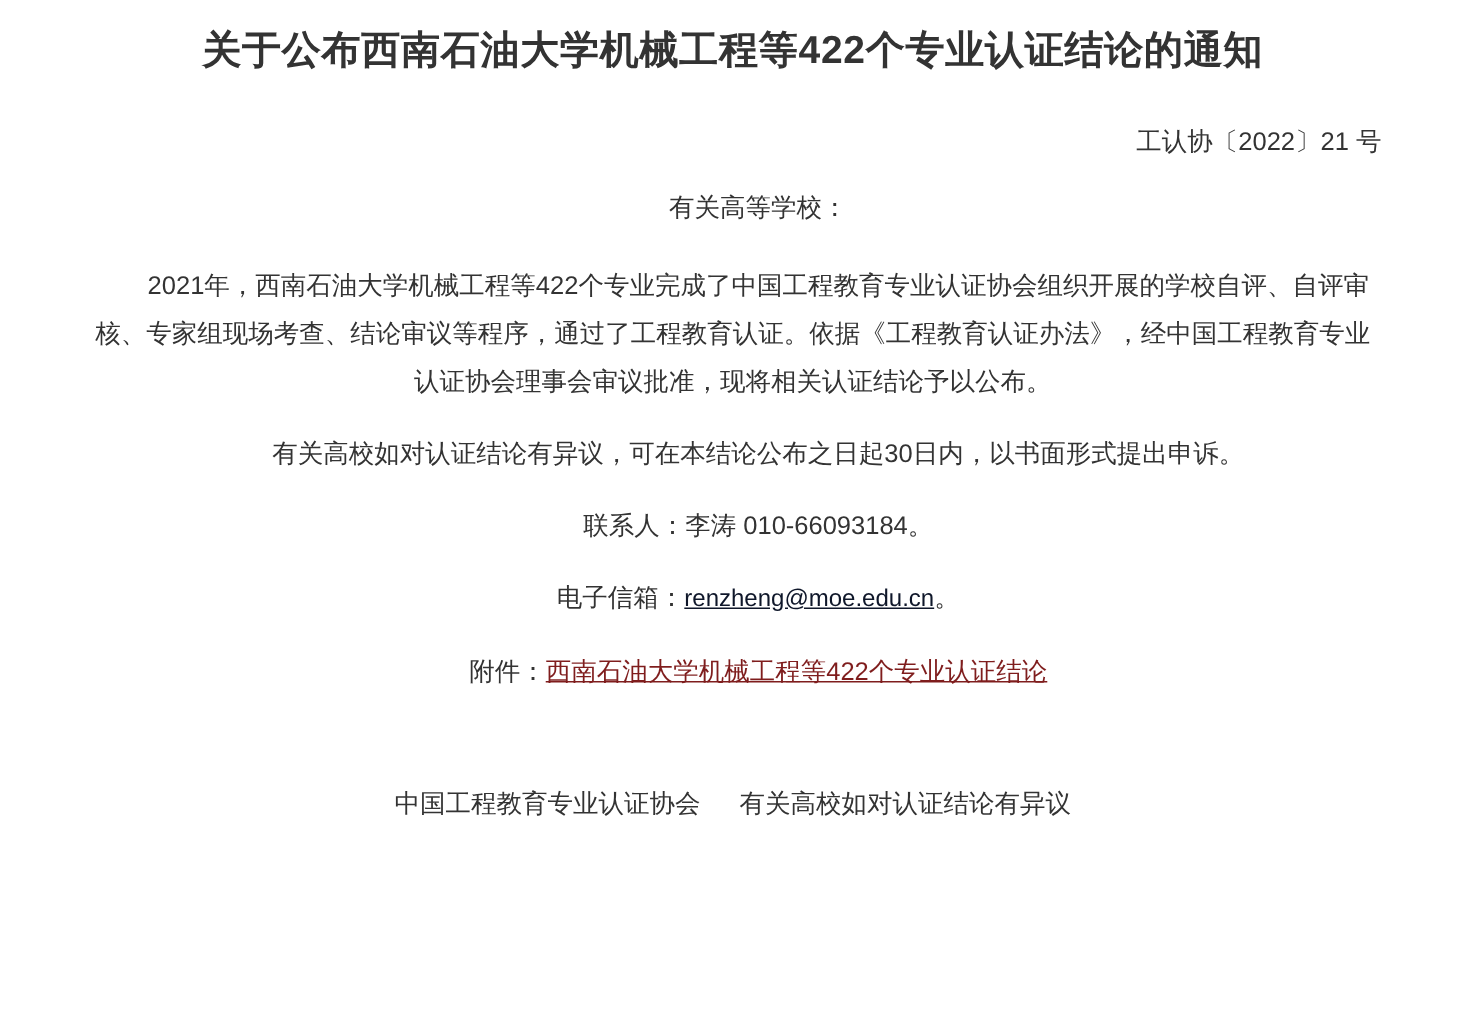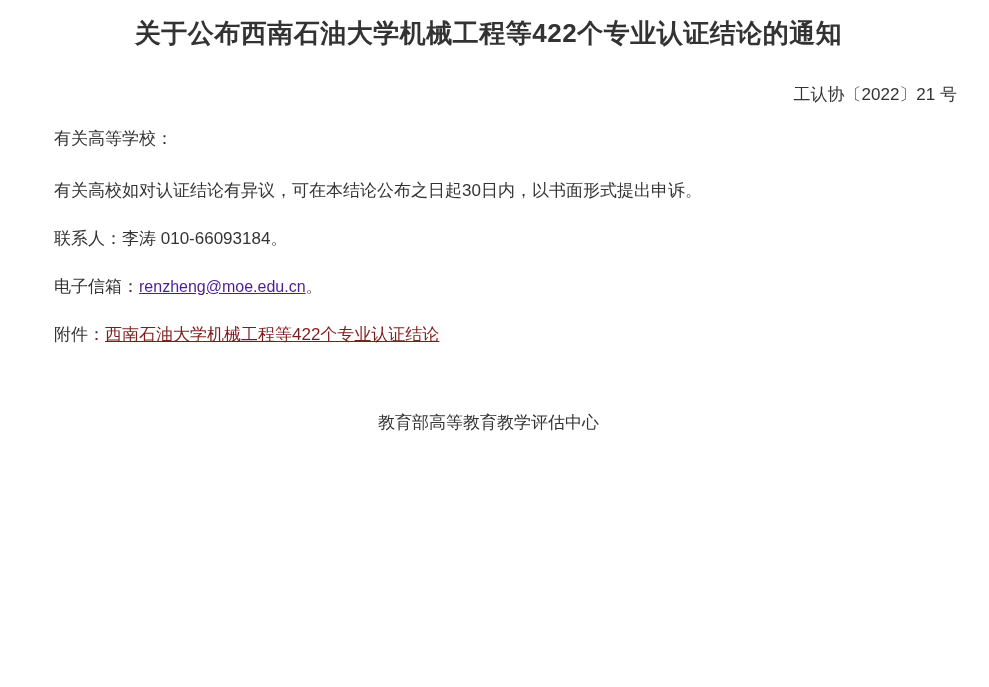--- a/index.html
+++ b/index.html
@@ -27,39 +27,39 @@
     height: 37px;
     line-height: 37px;
     background: #ededed;
     text-align: center;
     font-size: 15px;
     color: #777777;
   }
   .meta-bar .meta-group { margin: 0 10px; }
   .meta-bar .meta-label { margin-right: 4px; }
   .doc-body {
-    padding: 0 20px;
+    padding: 0 56px;
     font-size: 17px;
     color: #333333;
     line-height: 32px;
   }
   .doc-number {
     margin-top: 28px;
     text-align: right;
   }
   .salutation {
     margin-top: 12px;
     margin-bottom: 20px;
   }
   .para {
     margin-bottom: 16px;
   }
-  .indent { text-indent: 2em; }
+  .indent { text-indent: 2em; text-align: center; }
   a.link { text-decoration: underline; cursor: pointer; }
-  a.email-link { color: #4c1d95; font-size: 16px; }
+  a.email-link { color: #0f172a; font-size: 16px; }
   a.attach-link { color: #7f1d1d; }
   .signature { margin-top: 56px; }
   .orgs {
     display: flex;
     justify-content: center;
     gap: 26px;
     color: #333333;
   }
   .sign-date {
     margin-top: 23px;
@@ -74,29 +74,31 @@
 
   <h1 class="title">关于公布西南石油大学机械工程等422个专业认证结论的通知</h1>
 
 
   <div class="doc-body">
 
     <div class="doc-number">工认协〔2022〕21 号</div>
 
     <p class="salutation indent">有关高等学校：</p>
 
+    <p class="para indent">2021年，西南石油大学机械工程等422个专业完成了中国工程教育专业认证协会组织开展的学校自评、自评审核、专家组现场考查、结论审议等程序，通过了工程教育认证。依据《工程教育认证办法》，经中国工程教育专业认证协会理事会审议批准，现将相关认证结论予以公布。</p>
 
     <p class="para indent">有关高校如对认证结论有异议，可在本结论公布之日起30日内，以书面形式提出申诉。</p>
 
     <p class="para indent">联系人：李涛 010-66093184。</p>
 
     <p class="para indent"><span>电子信箱：</span><a href="#" class="link email-link">renzheng@moe.edu.cn</a><span>。</span></p>
 
     <p class="para indent"><span>附件：</span><a href="#" class="link attach-link">西南石油大学机械工程等422个专业认证结论</a></p>
 
     <div class="signature">
       <div class="orgs">
-        <span>教育部高等教育教学评估中心</span>
+        <span>中国工程教育专业认证协会</span>
+        <span>有关高校如对认证结论有异议</span>
       </div>
     </div>
 
   </div>
 </div>
 
 </body></html>

